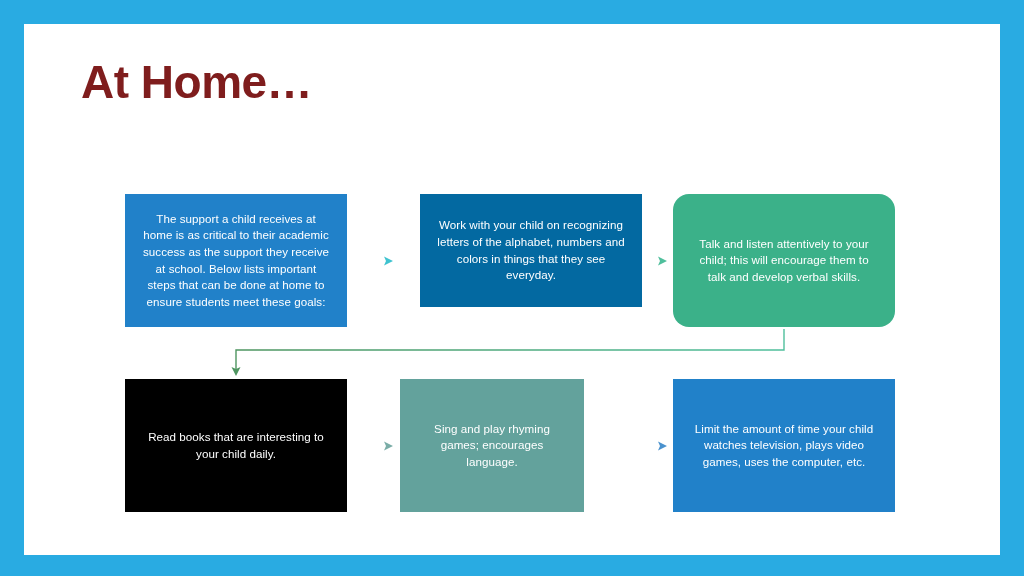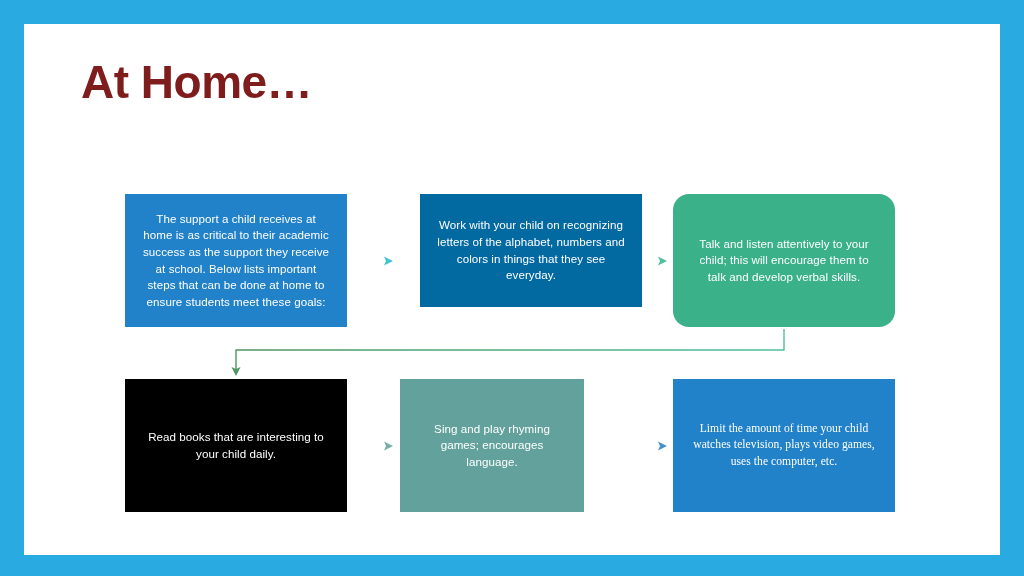--- a/index.html
+++ b/index.html
@@ -150,18 +150,18 @@
     </div>
     <div class="node" id="n3" style="left: 673px; top: 194px; width: 222px; height: 133px; background: rgb(59, 177, 137); border-radius: 16px;">
       <span class="node-text">Talk and listen attentively to your child; this will encourage them to talk and develop verbal skills.</span>
     </div>
     <div class="node" id="n4" style="left: 125px; top: 379px; width: 222px; height: 133px; background: #000000;">
       <span class="node-text">Read books that are interesting to your child daily.</span>
     </div>
     <div class="node" id="n5" style="left: 400px; top: 379px; width: 184px; height: 133px; background: rgb(99, 162, 156);">
       <span class="node-text">Sing and play rhyming games; encourages language.</span>
     </div>
-    <div class="node" id="n6" style="left: 673px; top: 379px; width: 222px; height: 133px; background: rgb(33, 129, 201); font-family: Liberation Serif, serif;">
+    <div class="node" id="n6" style="left: 673px; top: 379px; width: 222px; height: 133px; background: rgb(33, 129, 201);">
       <span class="node-text">Limit the amount of time your child watches television, plays video games, uses the computer, etc.</span>
     </div>
 
   </div>
 </div>
 
 </body></html>

